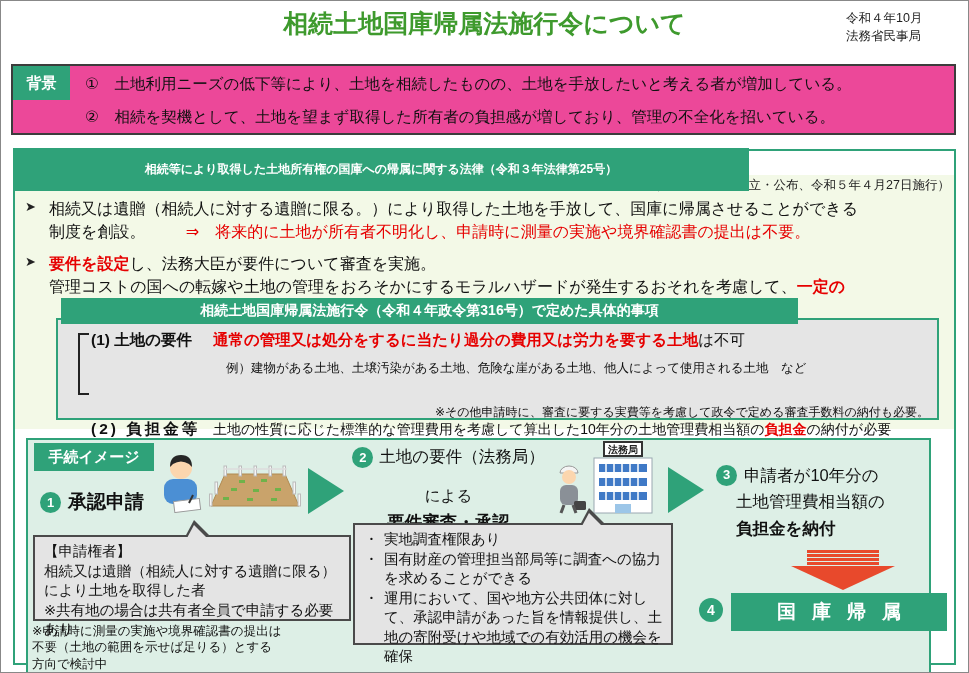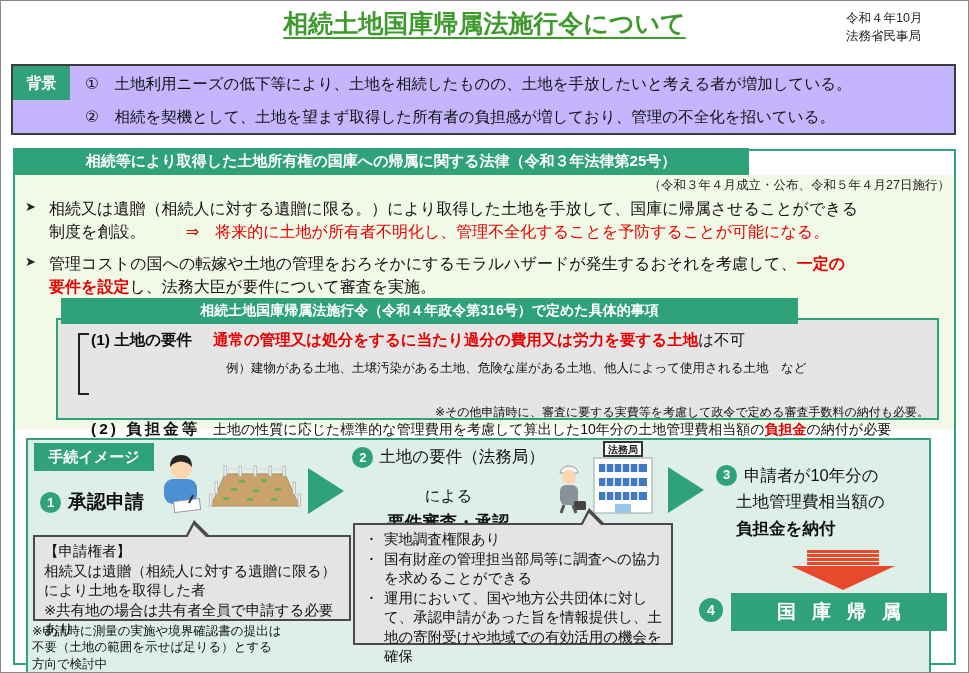--- a/index.html
+++ b/index.html
@@ -8,29 +8,29 @@
     font-family:"Liberation Sans","DejaVu Sans",sans-serif;color:#111;
     border:1px solid #888;box-sizing:border-box;overflow:hidden;
   }
   .abs{position:absolute;}
   .bold{font-weight:bold;}
   .red{color:#e60000;}
   .redb{color:#e60000;font-weight:bold;}
   .greenbar{background:#2fa279;color:#fff;font-weight:bold;display:flex;align-items:center;justify-content:center;}
   
   .title{top:6px;left:0;right:0;text-align:center;font-size:25px;font-weight:bold;color:#3e9a2d;}
-  .title span{text-decoration:underline;text-decoration-thickness:2px;text-underline-offset:5px;}
+  .title span{text-decoration-thickness:2px;text-underline-offset:5px;}
   .hdr-right{top:8px;left:845px;font-size:12.5px;line-height:1.45;color:#222;}
   
-  .bgbox{top:63px;left:10px;width:945px;height:71px;background:#c4b5fd;border:2px solid #3c3c3c;box-sizing:border-box;}
+  .bgbox{top:63px;left:10px;width:945px;height:71px;background:#ec4899;border:2px solid #3c3c3c;box-sizing:border-box;}
   .bglabel{top:0;left:0;width:57px;height:34px;font-size:15px;}
   .bgitem{left:72px;font-size:15.5px;color:#111;}
   
   .lawbox{top:148px;left:12px;width:943px;height:516px;border:2px solid #2fa279;box-sizing:border-box;background:#fff;}
-  .lawhdr{top:147px;left:12px;width:736px;height:27px;font-size:15px;z-index:3;}
+  .lawhdr{top:147px;left:12px;width:736px;height:43px;font-size:12px;z-index:3;}
   .lawtop{top:174px;left:14px;width:939px;height:254px;background:#f3f9e7;}
   .enforce{top:176px;right:18px;font-size:12.5px;color:#222;}
   .pointrow{display:flex;}
   .pmark{width:24px;font-size:13px;color:#222;padding-top:2px;}
   .ptext{flex:1;font-size:16px;line-height:1.45;}
   .ordhdr{top:297px;left:60px;width:737px;height:26px;font-size:14px;z-index:3;}
   .specbox{top:317px;left:55px;width:883px;height:102px;background:#e5e5e5;border:2px solid #2fa279;box-sizing:border-box;z-index:2;}
   .bracket{left:20px;top:13px;width:9px;height:58px;border-left:2px solid #222;border-top:2px solid #222;border-bottom:2px solid #222;}
   .reqrow{display:flex;align-items:baseline;}
   .reqlabel{font-weight:bold;font-size:15.5px;white-space:nowrap;}
@@ -75,33 +75,33 @@
   <div class="abs lawhdr greenbar">相続等により取得した土地所有権の国庫への帰属に関する法律（令和３年法律第25号）</div>
   <div class="abs lawtop"></div>
   <div class="abs enforce">（令和３年４月成立・公布、令和５年４月27日施行）</div>
 
   <div class="abs pointrow" style="top:196px;left:24px;width:918px;">
     <div class="pmark">➤</div>
     <div class="ptext">
       <div>相続又は遺贈（相続人に対する遺贈に限る。）により取得した土地を手放して、国庫に帰属させることができる</div>
       <div>
         <span>制度を創設。</span>
-        <span class="red" style="margin-left:36px;">⇒　将来的に土地が所有者不明化し、管理不全化することを予防することが可能になる。</span>
+        <span class="red" style="margin-left:36px;">⇒　将来的に土地が所有者不明化し、申請時に測量の実施や境界確認書の提出は不要。</span>
       </div>
     </div>
   </div>
 
   <div class="abs pointrow" style="top:251px;left:24px;width:918px;">
     <div class="pmark">➤</div>
     <div class="ptext">
       <div>
+        <span class="redb">要件を設定</span><span>し、法務大臣が要件について審査を実施。</span>
+      </div>
+      <div>
         <span>管理コストの国への転嫁や土地の管理をおろそかにするモラルハザードが発生するおそれを考慮して、</span><span class="redb">一定の</span>
-      </div>
-      <div>
-        <span class="redb">要件を設定</span><span>し、法務大臣が要件について審査を実施。</span>
       </div>
     </div>
   </div>
 
   <div class="abs ordhdr greenbar">相続土地国庫帰属法施行令（令和４年政令第316号）で定めた具体的事項</div>
   <div class="abs specbox">
     <div class="abs bracket"></div>
     <div class="abs reqrow" style="top:10px;left:33px;">
       <div class="reqlabel" style="width:122px;">(1) 土地の要件</div>
       <div class="reqtext">

